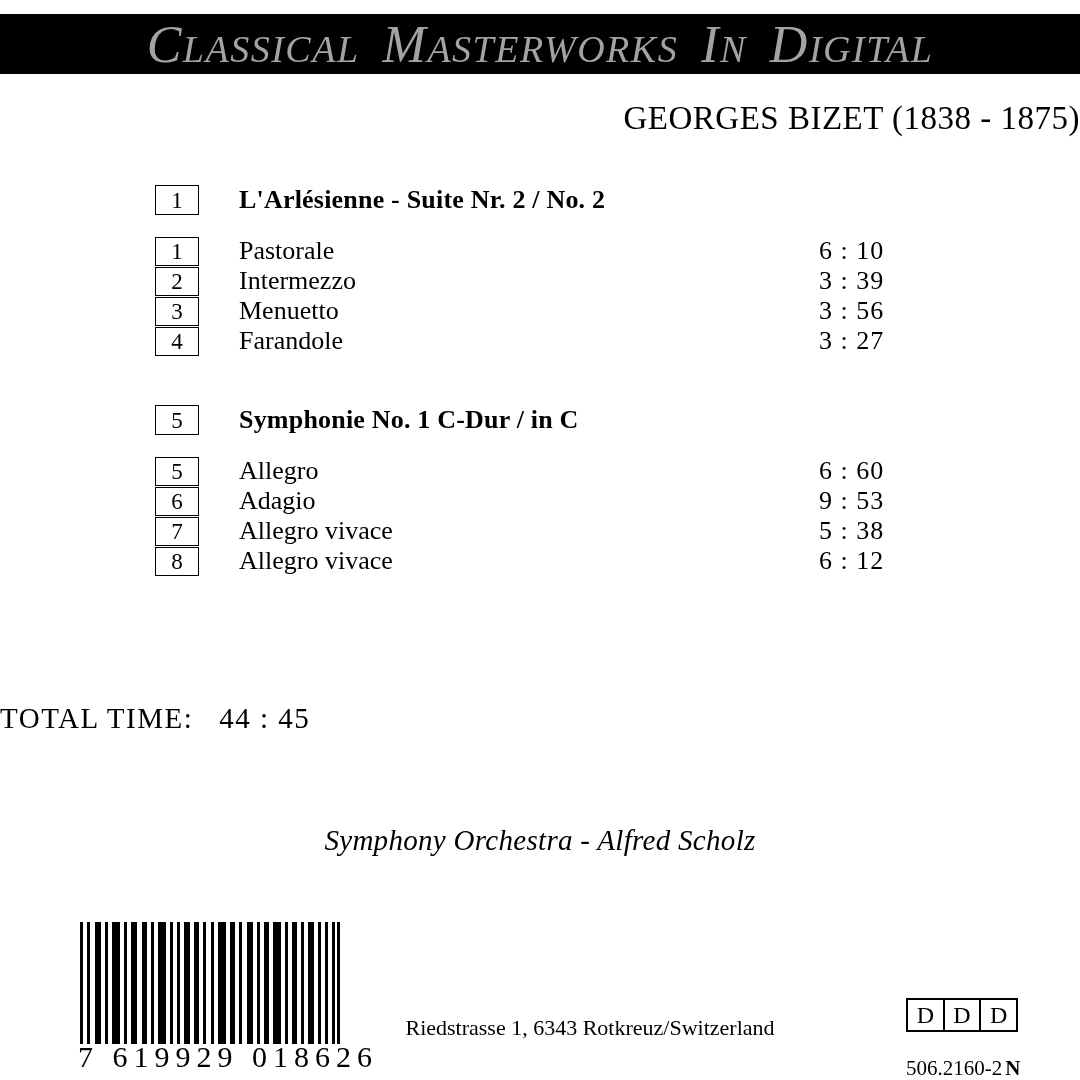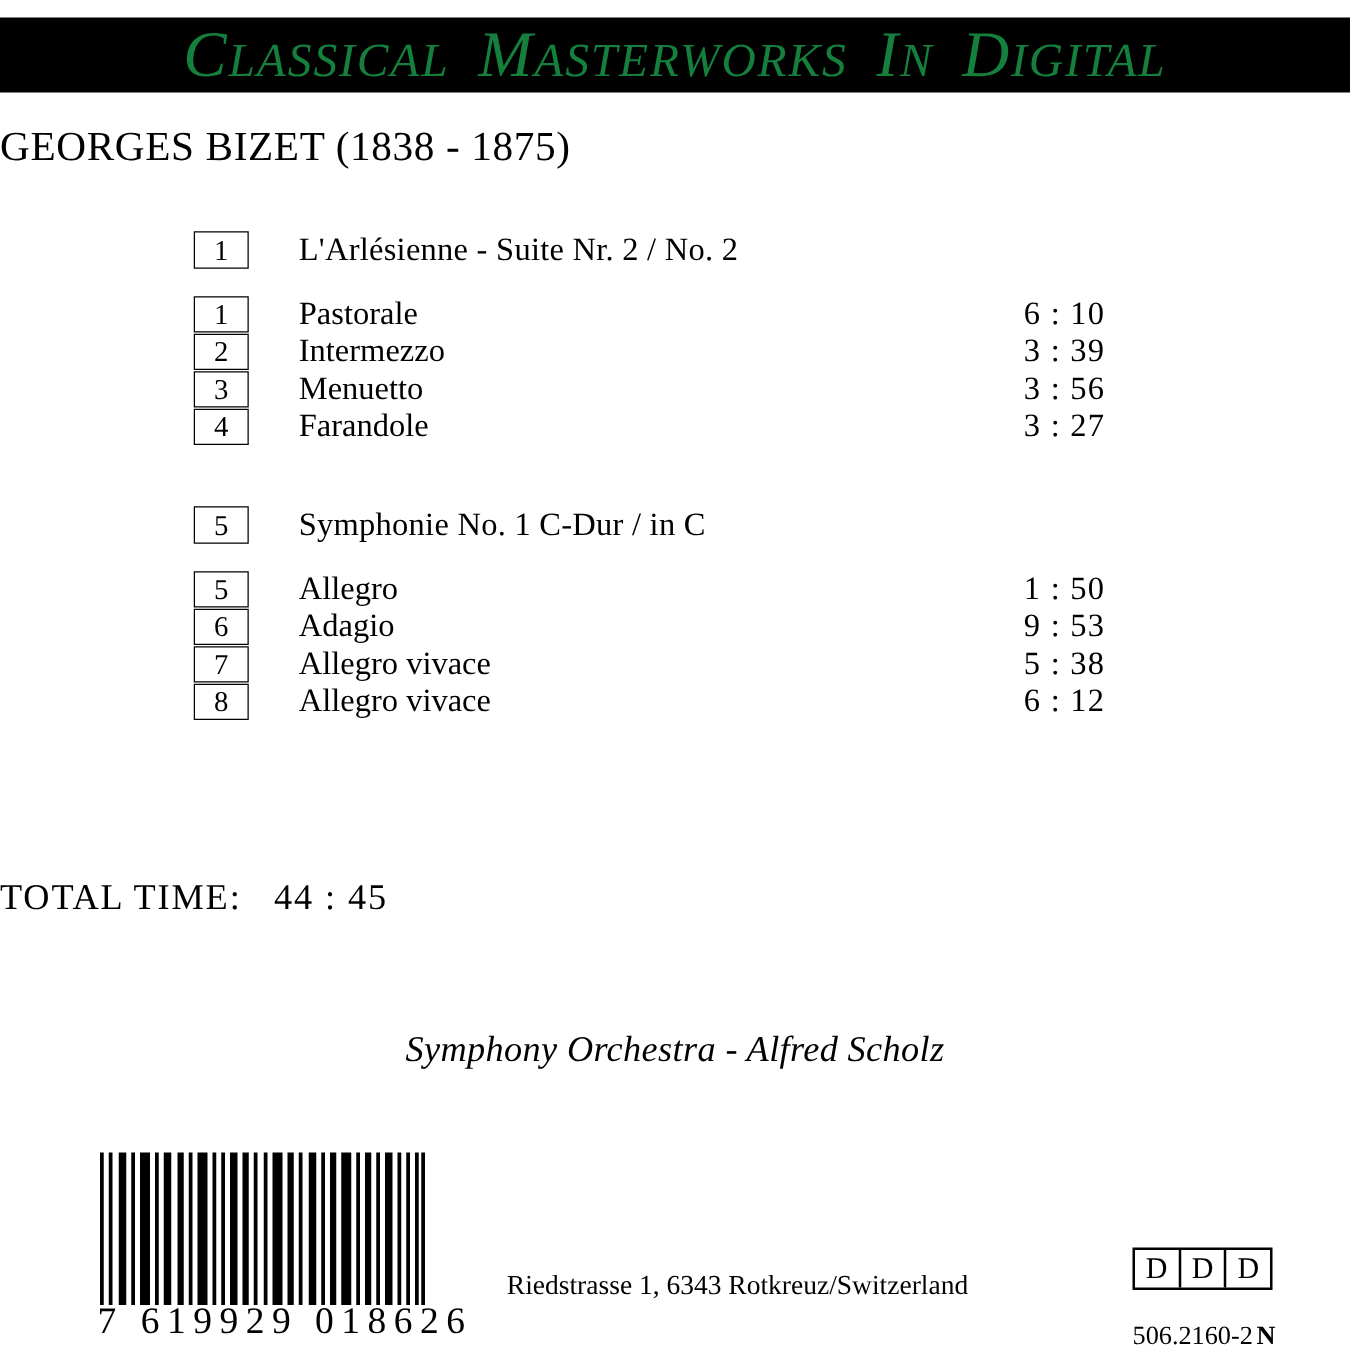--- a/index.html
+++ b/index.html
@@ -22,63 +22,63 @@
     left: 0;
     top: 14px;
     width: 1080px;
     height: 60px;
     background: #000000;
     display: flex;
     align-items: center;
     justify-content: center;
   }
   .banner-title {
-    color: #15803d;
+    color: #a3a3a3;
     font-family: "Liberation Serif", serif;
     font-style: italic;
     font-weight: normal;
     font-size: 40px;
     letter-spacing: 1.5px;
     white-space: nowrap;
   }
   .banner-title .cap {
     font-size: 52px;
   }
   .banner-title .sc {
     font-size: 38px;
   }
 
   
   .composer {
     position: absolute;
     top: 100px;
     left: 0;
     width: 1080px;
-    text-align: left;
+    text-align: right;
     font-size: 33px;
     letter-spacing: 0.5px;
   }
 
   
   .works {
     position: absolute;
     top: 178px;
     left: 0;
     width: 1080px;
   }
 
   .work-heading {
     display: flex;
     align-items: center;
     height: 44px;
     margin-left: 155px;
   }
   .work-heading .num-box { margin-right: 40px; }
   .work-title {
-    font-weight: normal;
+    font-weight: bold;
     font-size: 26px;
     letter-spacing: 0.2px;
   }
 
   .num-box {
     width: 44px;
     height: 30px;
     border: 1.6px solid #000;
     display: flex;
     align-items: center;
@@ -260,21 +260,21 @@
   <div class="gap"></div>
 
   <div class="work-heading">
     <div class="num-box">5</div>
     <div class="work-title">Symphonie No. 1 C-Dur / in C</div>
   </div>
   <div class="tracks">
     <div class="track-row">
       <div class="num-box">5</div>
       <div class="track-title">Allegro</div>
-      <div class="track-time">1 : 50</div>
+      <div class="track-time">6 : 60</div>
     </div>
     <div class="track-row">
       <div class="num-box">6</div>
       <div class="track-title">Adagio</div>
       <div class="track-time">9 : 53</div>
     </div>
     <div class="track-row">
       <div class="num-box">7</div>
       <div class="track-title">Allegro vivace</div>
       <div class="track-time">5 : 38</div>

